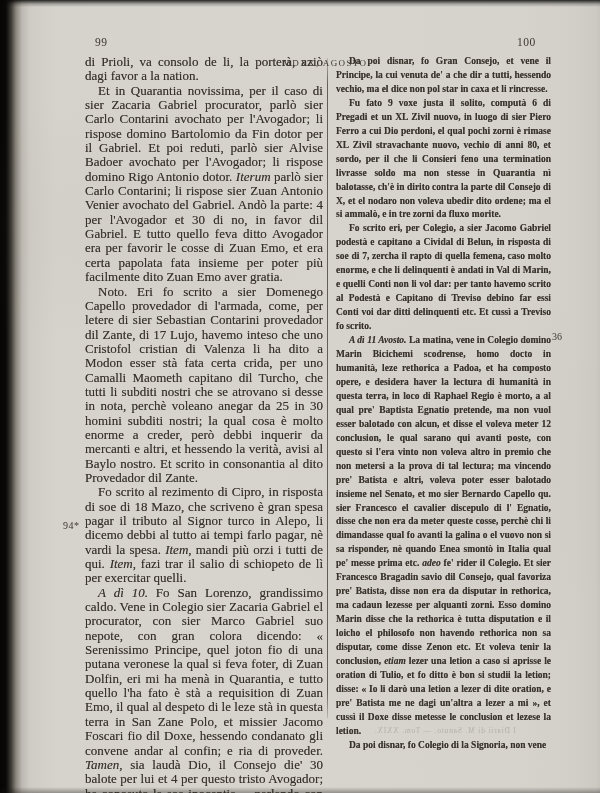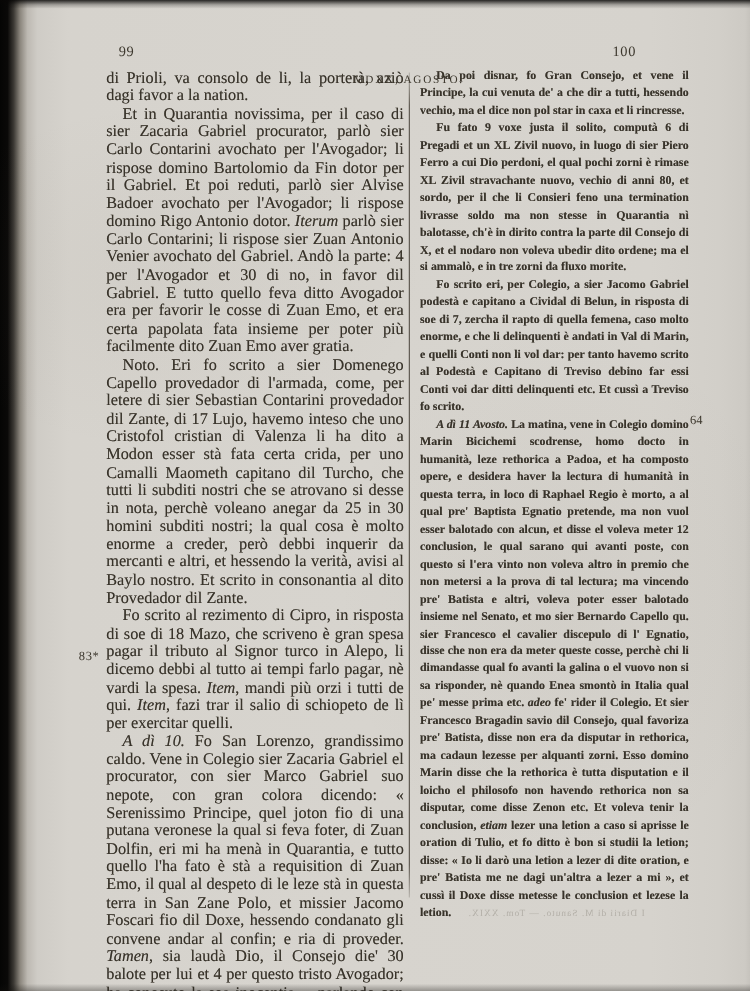--- a/index.html
+++ b/index.html
@@ -28,21 +28,21 @@
   .scan::after{ 
     content:"";position:absolute;bottom:0;left:0;right:0;height:6px;
     background:linear-gradient(0deg,rgba(20,18,15,0.35),transparent);
     pointer-events:none;
   }
   .header-num{
     position:absolute;top:36px;
     font-size:11.5px;color:#3c372d;letter-spacing:0.5px;text-align:right;
   }
   #pg-left{left:95px;}
-  #pg-right{left:490px;}
+  #pg-right{left:517px;}
   .header-title{
     position:absolute;top:38px;left:327px;transform:translateX(-50%);
     font-size:9px;color:#3c372d;letter-spacing:1.4px;white-space:nowrap;margin-top:20px;
   }
   .divider{
     position:absolute;left:327px;top:58px;height:660px;width:1px;
     background:linear-gradient(180deg,rgba(70,64,55,0.2),rgba(70,64,55,0.8) 4%,rgba(70,64,55,0.8) 96%,rgba(70,64,55,0.2));
   }
   .col{
     position:absolute;top:55px;
@@ -85,21 +85,22 @@
       <p><span>Noto. Eri fo scrito a sier Domenego Capello provedador di l'armada, come, per letere di sier Sebastian Contarini provedador dil Zante, di 17 Lujo, havemo inteso che uno Cristofol cristian di Valenza li ha dito a Modon esser stà fata certa crida, per uno Camalli Maometh capitano dil Turcho, che tutti li subditi nostri che se atrovano si desse in nota, perchè voleano anegar da 25 in 30 homini subditi nostri; la qual cosa è molto enorme a creder, però debbi inquerir da mercanti e altri, et hessendo la verità, avisi al Baylo nostro. Et scrito in consonantia al dito Provedador dil Zante.</span></p>
       <p><span>Fo scrito al rezimento di Cipro, in risposta di soe di 18 Mazo, che scriveno è gran spesa pagar il tributo al Signor turco in Alepo, li dicemo debbi al tutto ai tempi farlo pagar, nè vardi la spesa. </span><i>Item</i><span>, mandi più orzi i tutti de qui. </span><i>Item</i><span>, fazi trar il salio di schiopeto de lì per exercitar quelli.</span></p>
       <p><i>A dì 10.</i><span> Fo San Lorenzo, grandissimo caldo. Vene in Colegio sier Zacaria Gabriel el procurator, con sier Marco Gabriel suo nepote, con gran colora dicendo: « Serenissimo Principe, quel joton fio di una putana veronese la qual si feva foter, di Zuan Dolfin, eri mi ha menà in Quarantia, e tutto quello l'ha fato è stà a requisition di Zuan Emo, il qual al despeto di le leze stà in questa terra in San Zane Polo, et missier Jacomo Foscari fio dil Doxe, hessendo condanato gli convene andar al confin; e ria di proveder. </span><i>Tamen</i><span>, sia laudà Dio, il Consejo die' 30 balote per lui et 4 per questo tristo Avogador; ha conosuto la soa inocentia », parlando con gran colora. El Doxe disse si doleva etc. El sier Zorzi Emo procurator, qual fin hora è stà amalato in caxa, la mattina sequente ussì pur con mala ciera.</span></p>
     </div>
 
   <div class="col col-right" id="col-right">
       <p><span>Da poi disnar, fo Gran Consejo, et vene il Principe, la cui venuta de' a che dir a tutti, hessendo vechio, ma el dice non pol star in caxa et li rincresse.</span></p>
       <p><span>Fu fato 9 voxe justa il solito, computà 6 di Pregadi et un XL Zivil nuovo, in luogo di sier Piero Ferro a cui Dio perdoni, el qual pochi zorni è rimase XL Zivil stravachante nuovo, vechio di anni 80, et sordo, per il che li Consieri feno una termination livrasse soldo ma non stesse in Quarantia nì balotasse, ch'è in dirito contra la parte dil Consejo di X, et el nodaro non voleva ubedir dito ordene; ma el si ammalò, e in tre zorni da fluxo morite.</span></p>
       <p><span>Fo scrito eri, per Colegio, a sier Jacomo Gabriel podestà e capitano a Cividal di Belun, in risposta di soe di 7, zercha il rapto di quella femena, caso molto enorme, e che li delinquenti è andati in Val di Marin, e quelli Conti non li vol dar: per tanto havemo scrito al Podestà e Capitano di Treviso debino far essi Conti voi dar ditti delinquenti etc. Et cussì a Treviso fo scrito.</span></p>
       <p><i>A dì 11 Avosto.</i><span> La matina, vene in Colegio domino Marin Bicichemi scodrense, homo docto in humanità, leze rethorica a Padoa, et ha composto opere, e desidera haver la lectura di humanità in questa terra, in loco di Raphael Regio è morto, a al qual pre' Baptista Egnatio pretende, ma non vuol esser balotado con alcun, et disse el voleva meter 12 conclusion, le qual sarano qui avanti poste, con questo si l'era vinto non voleva altro in premio che non metersi a la prova di tal lectura; ma vincendo pre' Batista e altri, voleva poter esser balotado insieme nel Senato, et mo sier Bernardo Capello qu. sier Francesco el cavalier discepulo di l' Egnatio, disse che non era da meter queste cosse, perchè chi li dimandasse qual fo avanti la galina o el vuovo non si sa risponder, nè quando Enea smontò in Italia qual pe' messe prima etc. </span><i>adeo</i><span> fe' rider il Colegio. Et sier Francesco Bragadin savio dil Consejo, qual favoriza pre' Batista, disse non era da disputar in rethorica, ma cadaun lezesse per alquanti zorni. Esso domino Marin disse che la rethorica è tutta disputation e il loicho el philosofo non havendo rethorica non sa disputar, come disse Zenon etc. Et voleva tenir la conclusion, </span><i>etiam</i><span> lezer una letion a caso si aprisse le oration di Tulio, et fo ditto è bon si studii la letion; disse: « Io li darò una letion a lezer di dite oration, e pre' Batista me ne dagi un'altra a lezer a mi », et cussì il Doxe disse metesse le conclusion et lezese la letion.</span></p>
+      <p><span>Da poi disnar, fo Colegio di la Signoria, non vene</span></p>
     </div>
 
-  <div class="margin-note" id="note-63">83*</div>
+  <div class="margin-note" id="note-63">94*</div>
 
-  <div class="margin-note" id="note-64">64</div>
+  <div class="margin-note" id="note-64">36</div>
 
   <div class="bleed">I Diarii di M. Sanuto. — Tom. XXIX.</div>
 
 </div>
 
 </body></html>

